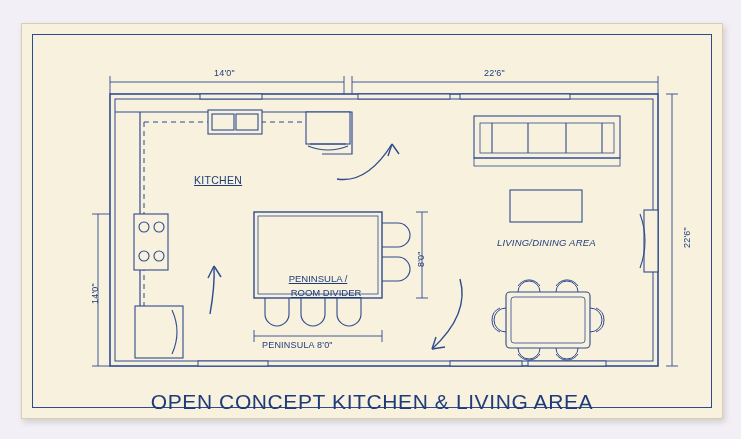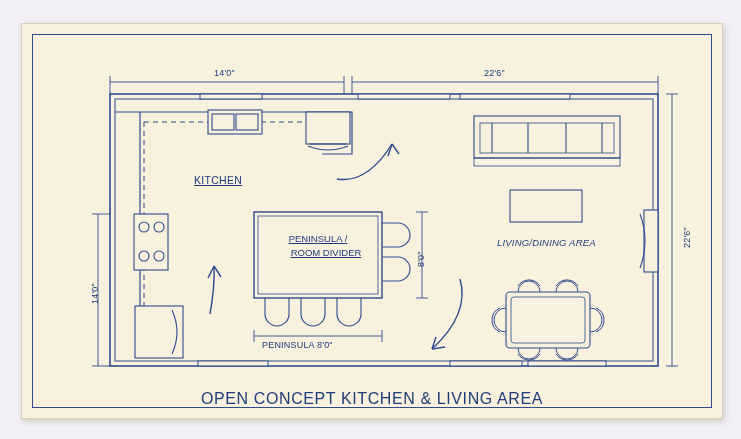--- a/index.html
+++ b/index.html
@@ -36,22 +36,22 @@
   }
   .lbl {
     position: absolute;
     color: #1f3c7a;
     font-family: "Liberation Sans", sans-serif;
     white-space: nowrap;
   }
   .dim-lbl { font-size: 9px; letter-spacing: 0.2px; }
   .room-lbl { font-size: 10.5px; text-decoration: underline; letter-spacing: 0.3px; }
   .area-lbl { font-size: 9.5px; letter-spacing: 0.2px; }
-  .pen-lbl { font-size: 9.5px; text-align: center; text-decoration: underline; line-height: 13px; }
-  .title-lbl { font-size: 16px; letter-spacing: 0.6px; color: #1f3c7a; }
+  .pen-lbl { font-size: 9.5px; text-align: center; text-decoration: underline; line-height: 13px; margin-top: 40px; }
+  .title-lbl { font-size: 21px; letter-spacing: 0.6px; color: #1f3c7a; }
   .rot-left { transform: rotate(-90deg); transform-origin: 0 0; }
 </style>
 </head>
 <body>
 
 <div id="root">
   <div id="sheet">
     <div id="border-outer"></div>
 
     <svg class="plan" viewBox="0 0 700 394">

